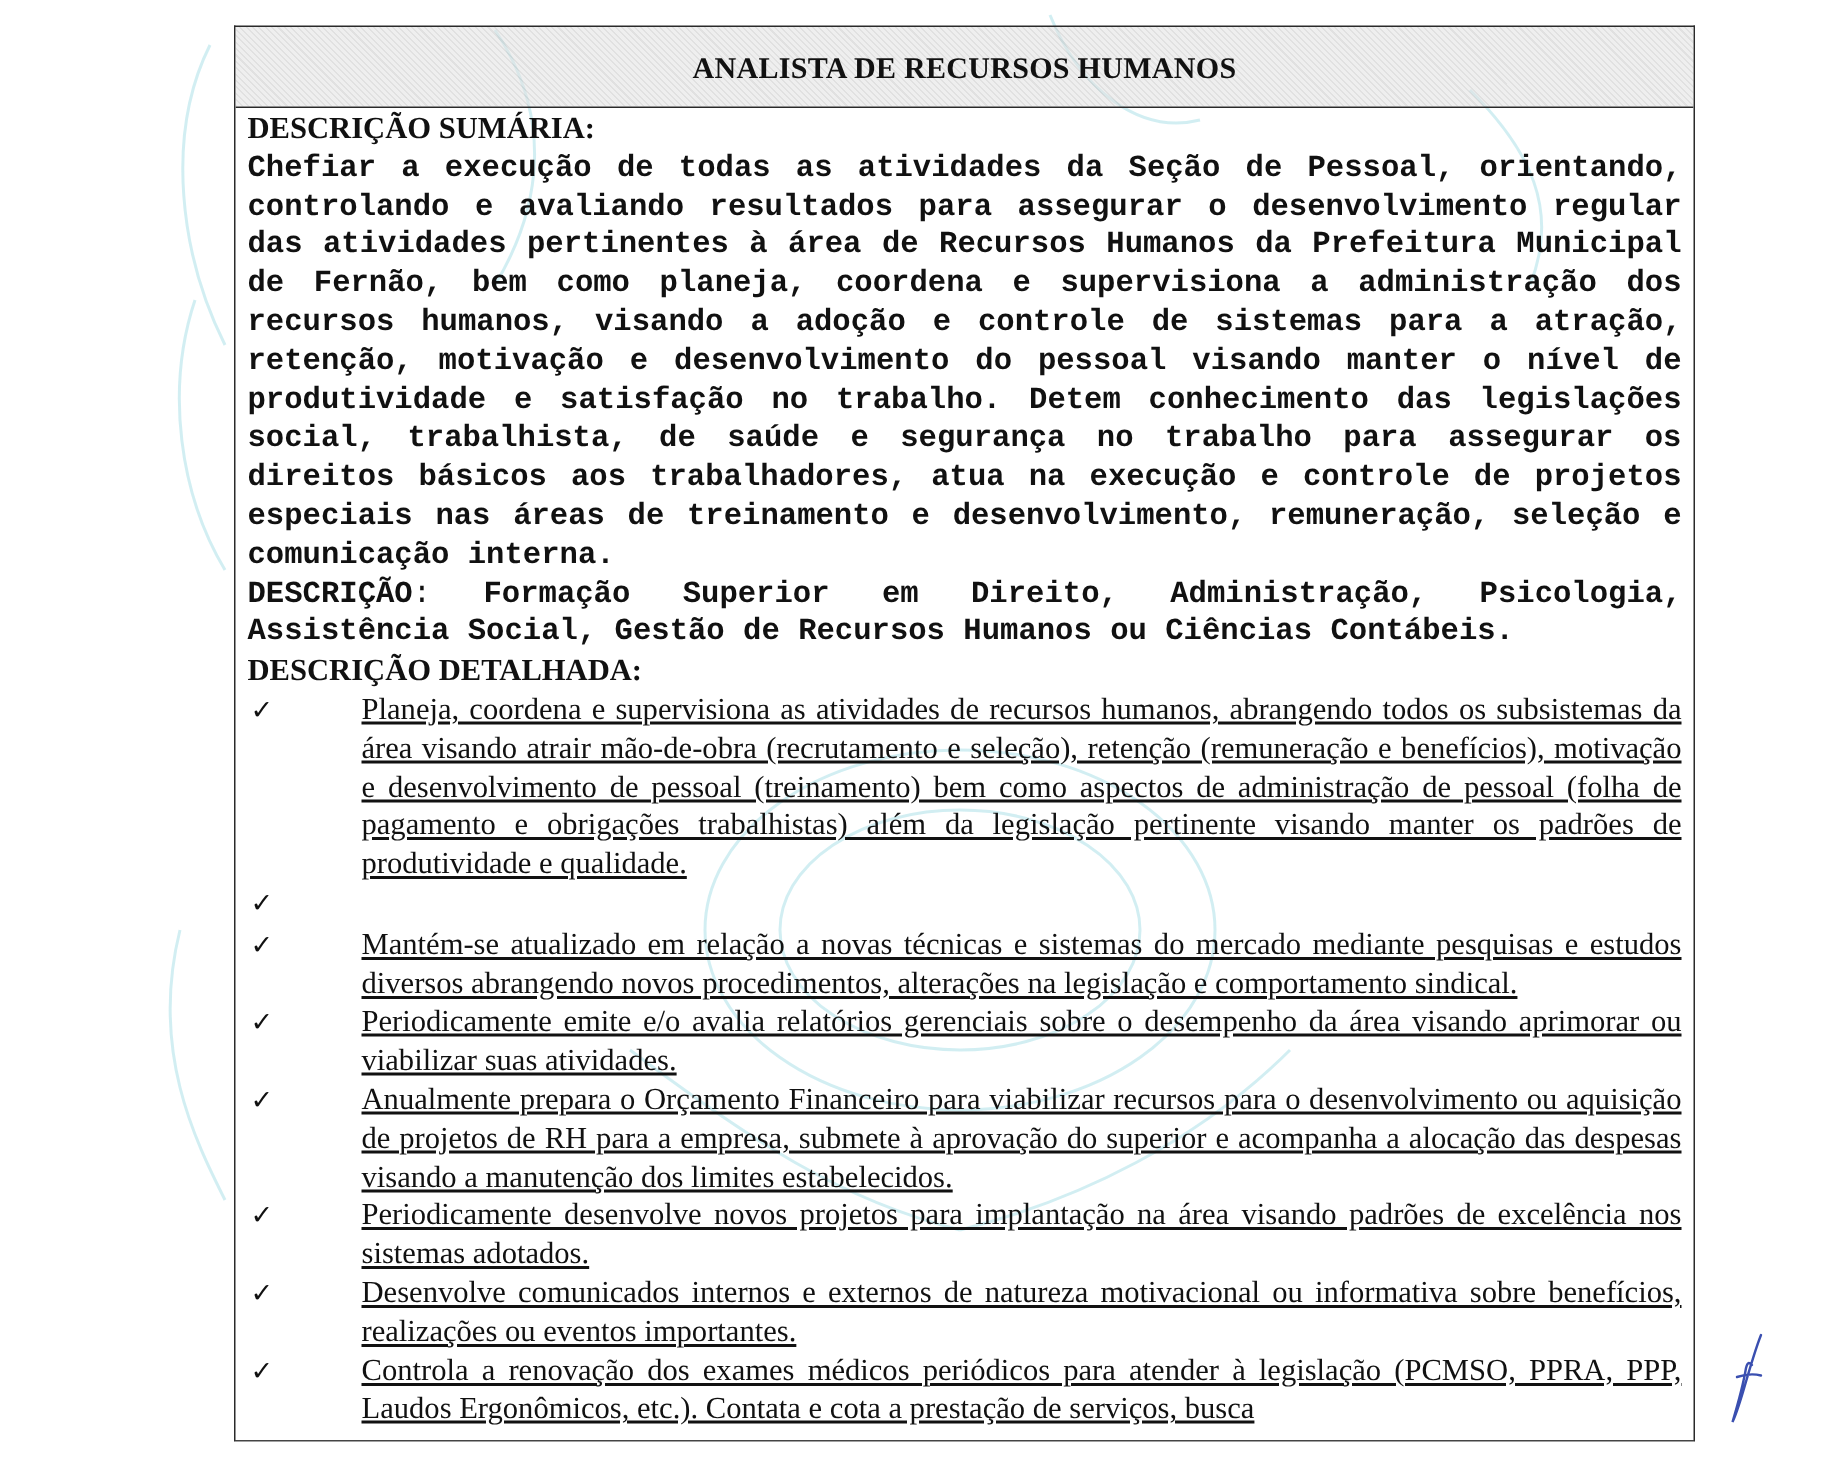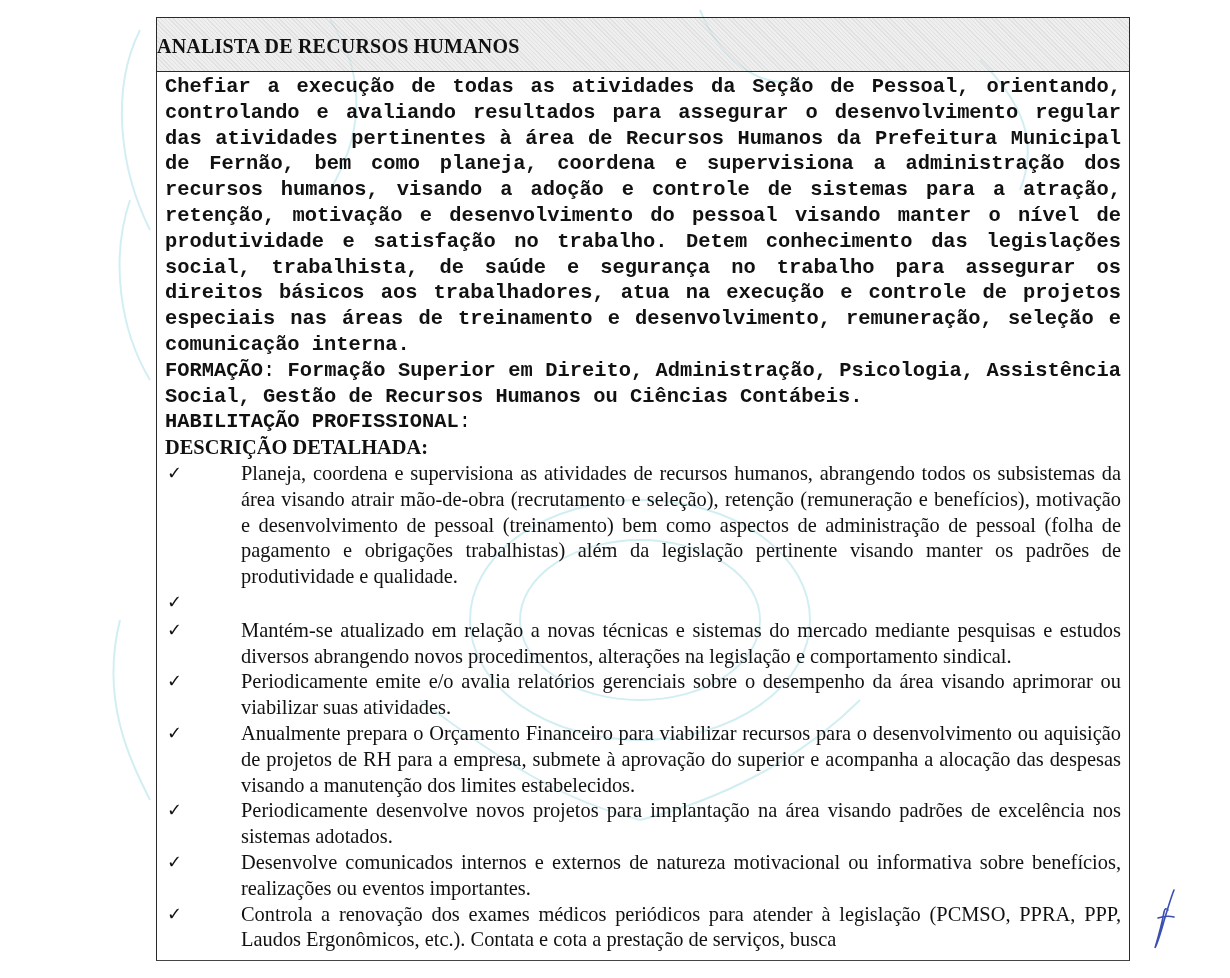--- a/index.html
+++ b/index.html
@@ -12,31 +12,31 @@
   .watermark { position: absolute; inset: 0; pointer-events: none; opacity: 0.35; }
   .doc-table {
     position: absolute; left: 156px; top: 17px; width: 974px;
     border: 1.5px solid #2a2a2a; border-bottom: 1.5px solid #444;
     background: transparent;
     height: 944px; overflow: hidden; box-sizing: border-box;
   }
   .header-row {
     height: 53px; border-bottom: 1.5px solid #2a2a2a;
     background: repeating-linear-gradient(45deg, rgba(200,200,200,0.55) 0 1px, rgba(225,225,225,0.55) 1px 3px);
-    display: flex; align-items: center; 
+    display: flex; align-items: center; justify-content: center;
   }
   .header-title { font-weight: bold; font-size: 20px; letter-spacing: 0.2px; padding-top: 4px; }
   .body-cell { padding: 2px 8px 0 8px; font-size: 20.4px; line-height: 25.8px; }
   .bold { font-weight: bold; font-family: Liberation Mono, monospace; }
   .justify { text-align: justify; text-align-last: left; }
   .sec-label { font-weight: bold; }
   .colon-normal { font-weight: normal; }
   .bullet { display: flex; align-items: flex-start; }
   .bullet .check { width: 74px; flex: 0 0 74px; font-size: 18px; line-height: 25.8px; padding-left: 2px; }
-  .bullet .btext { flex: 1; text-align: justify; text-align-last: left; }
+  .bullet .btext { flex: 1; text-align: justify; text-align-last: left; text-decoration: underline; }
   .bullet.empty .btext { height: 25.8px; }
   .bullet.spaced { margin-top: 2px; }
   .signature { position: absolute; left: 1150px; top: 888px; width: 30px; height: 64px; }
 </style>
 </head>
 <body>
 
 <svg class="watermark" viewBox="0 0 1230 978" preserveAspectRatio="none">
   <g fill="none" stroke="#7fd0dc" stroke-width="2">
     <path d="M140 30 C110 90 120 170 150 230"></path>
@@ -50,25 +50,25 @@
     <path d="M420 700 C500 760 560 800 640 820"></path>
     <path d="M860 700 C800 760 720 800 640 820"></path>
   </g>
 </svg>
 
 <div class="doc-table">
   <div class="header-row">
     <span class="header-title">ANALISTA DE RECURSOS HUMANOS</span>
   </div>
   <div class="body-cell">
+    <div class="sec-label">DESCRIÇÃO SUMÁRIA:</div>
     <div class="bold justify">Chefiar a execução de todas as atividades da Seção de Pessoal, orientando, controlando e avaliando resultados para assegurar o desenvolvimento regular das atividades pertinentes à área de Recursos Humanos da Prefeitura Municipal de Fernão, bem como planeja, coordena e supervisiona a administração dos recursos humanos, visando a adoção e controle de sistemas para a atração, retenção, motivação e desenvolvimento do pessoal visando manter o nível de produtividade e satisfação no trabalho. Detem conhecimento das legislações social, trabalhista, de saúde e segurança no trabalho para assegurar os direitos básicos aos trabalhadores, atua na execução e controle de projetos especiais nas áreas de treinamento e desenvolvimento, remuneração, seleção e comunicação interna.</div>
 
-    <div class="bold justify"><span>FORMAÇÃO</span><span class="colon-normal">:</span><span> Formação Superior em Direito, Administração, Psicologia, Assistência Social, Gestão de Recursos Humanos ou Ciências Contábeis.</span></div>
+    <div class="bold justify"><span>DESCRIÇÃO</span><span class="colon-normal">:</span><span> Formação Superior em Direito, Administração, Psicologia, Assistência Social, Gestão de Recursos Humanos ou Ciências Contábeis.</span></div>
 
-    <div class="bold"><span>HABILITAÇÃO PROFISSIONAL</span><span class="colon-normal">:</span></div>
 
     <div class="sec-label">DESCRIÇÃO DETALHADA:</div>
 
     <div>
       <div class="bullet">
         <span class="check">✓</span>
         <span class="btext">Planeja, coordena e supervisiona as atividades de recursos humanos, abrangendo todos os subsistemas da área visando atrair mão-de-obra (recrutamento e seleção), retenção (remuneração e benefícios), motivação e desenvolvimento de pessoal (treinamento) bem como aspectos de administração de pessoal (folha de pagamento e obrigações trabalhistas) além da legislação pertinente visando manter os padrões de produtividade e qualidade.</span>
       </div>
       <div class="bullet empty">
         <span class="check">✓</span>

